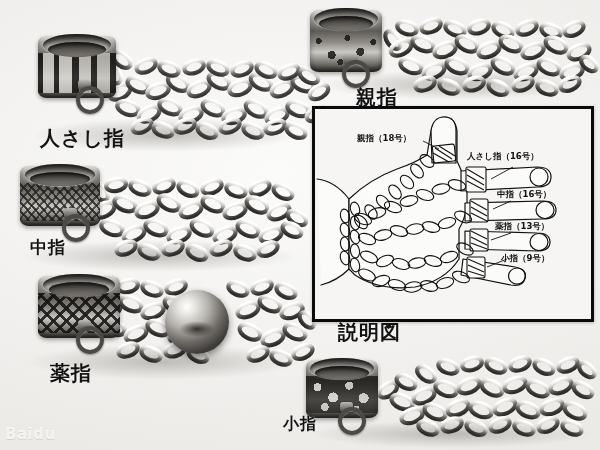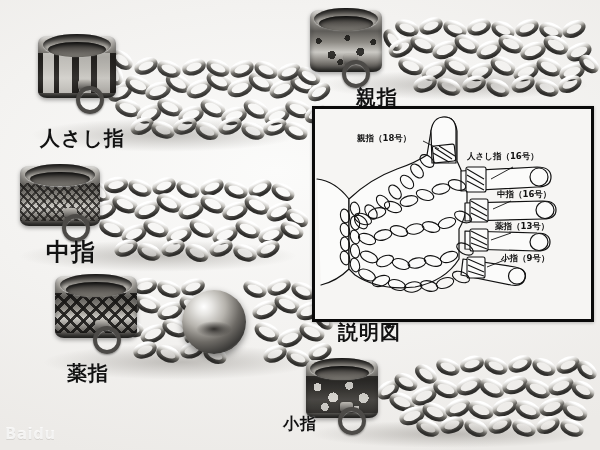--- a/index.html
+++ b/index.html
@@ -286,24 +286,24 @@
     <div class="ring" style="left:12px;top:8px;width:80px;height:60px;">
       <div class="band">
         <div class="pat pat-weave"></div>
       </div>
       <div class="rim"></div>
       <div class="inner"></div>
       <div class="bail" style="left:44px;top:42px;"></div>
       <div class="loop" style="left:42px;top:48px;"></div>
     </div>
 
-    <div class="caption" style="left:38px;top:78px;font-size:24px;">中指</div>
+    <div class="caption" style="left:22px;top:78px;font-size:17px;">中指</div>
   </div>
 
-  <div class="item" style="left:37px;top:272px;width:290px;height:120px;text-align:right;">
+  <div class="item" style="left:20px;top:272px;width:290px;height:120px;text-align:right;">
 
     <div class="shadow" style="left:5px;top:72px;width:275px;height:36px;"></div>
 
     <div class="chain" style="left:78px;top:8px;">
       <svg width="215" height="86" viewBox="0 0 215 86">
         <g stroke="url(#lnk1)" fill="none" stroke-linecap="round" stroke-width="4.2">
           <ellipse cx="14" cy="12" rx="10" ry="6" transform="rotate(56 14 12)"></ellipse>
           <ellipse cx="30" cy="6" rx="10" ry="6" transform="rotate(-12 30 6)"></ellipse>
           <ellipse cx="54" cy="9" rx="10" ry="6" transform="rotate(20 54 9)"></ellipse>
           <ellipse cx="78" cy="7" rx="10" ry="6" transform="rotate(-18 78 7)"></ellipse>

